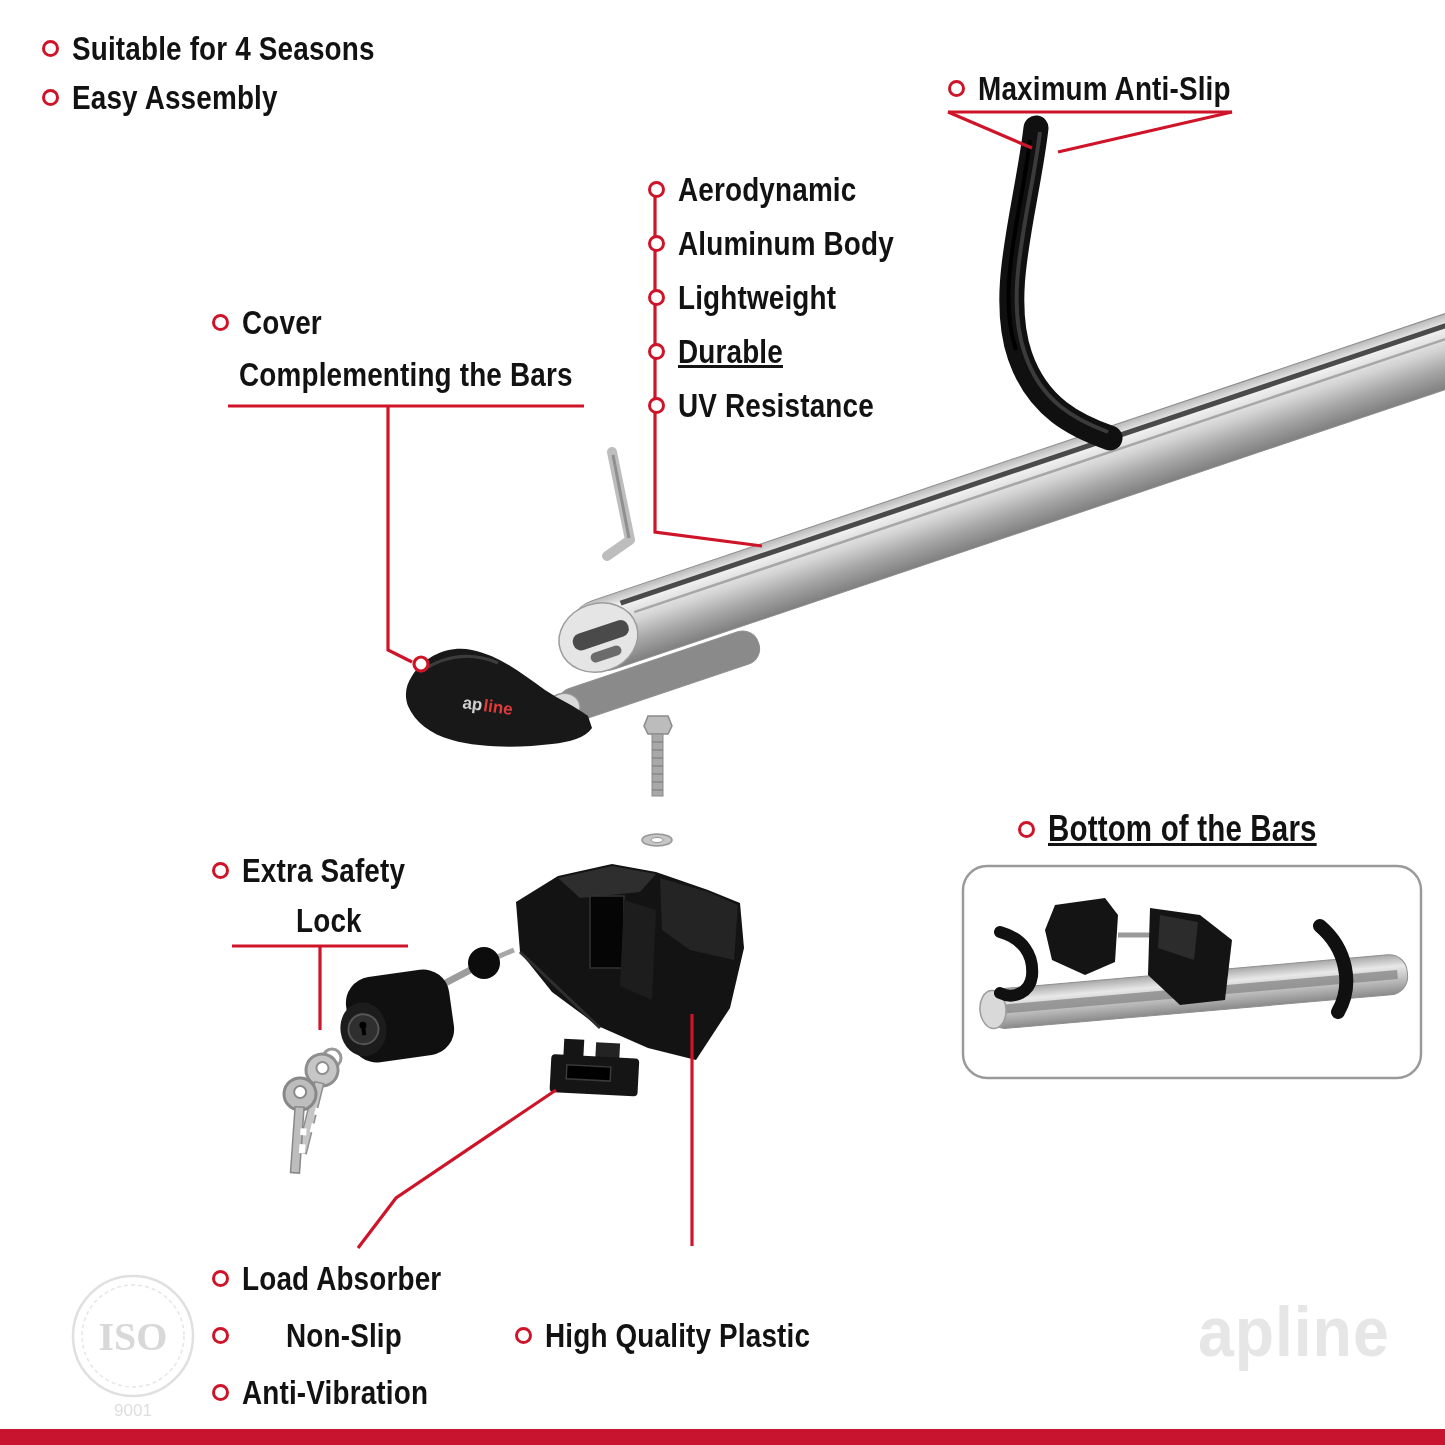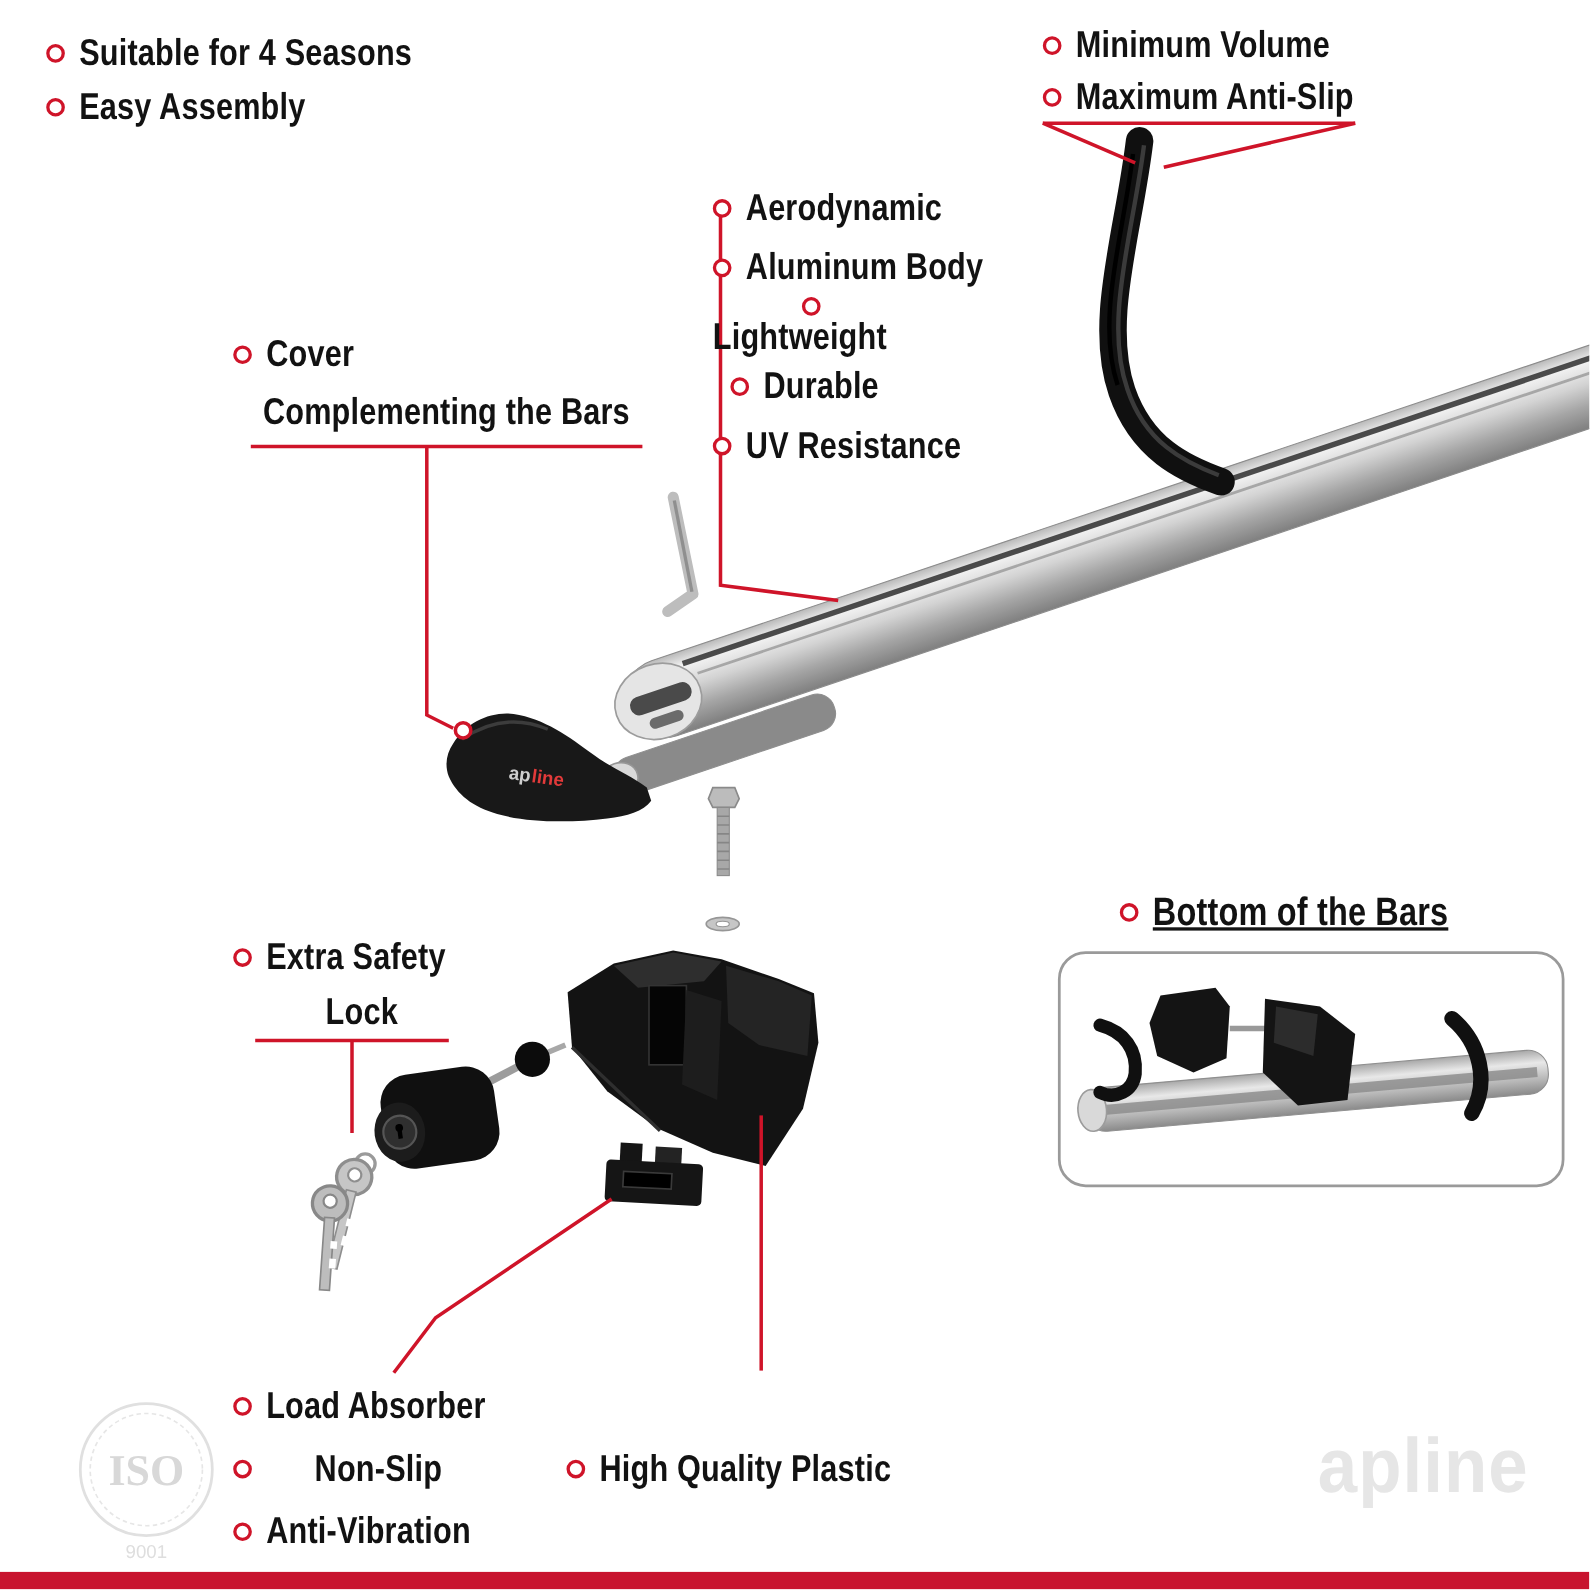--- a/index.html
+++ b/index.html
@@ -176,42 +176,38 @@
 
     <div class="feat-row" style="left:42px;top:24px;height:49px;">
       <span class="ring"></span>
       <span class="ftxt">Suitable for 4 Seasons</span>
     </div>
     <div class="feat-row" style="left:42px;top:73px;height:49px;">
       <span class="ring"></span>
       <span class="ftxt">Easy Assembly</span>
     </div>
 
-    <div class="feat-row" style="left:948px;top:18px;height:47px;">
-      <span class="ring"></span>
-      <span class="ftxt">Minimum Volume</span>
-    </div>
     <div class="feat-row" style="left:948px;top:65px;height:47px;">
       <span class="ring"></span>
       <span class="ftxt">Maximum Anti-Slip</span>
     </div>
 
     <div class="feat-row" style="left:648px;top:162px;height:54px;">
       <span class="ring"></span>
       <span class="ftxt">Aerodynamic</span>
     </div>
     <div class="feat-row" style="left:648px;top:216px;height:54px;">
       <span class="ring"></span>
       <span class="ftxt">Aluminum Body</span>
     </div>
-    <div class="feat-row" style="left:648px;top:270px;height:54px;flex-direction:column;">
+    <div class="feat-row" style="left:648px;top:270px;height:54px;">
       <span class="ring"></span>
       <span class="ftxt">Lightweight</span>
     </div>
-    <div class="feat-row" style="left:664px;top:324px;height:54px;">
+    <div class="feat-row" style="left:648px;top:324px;height:54px;text-decoration:underline;">
       <span class="ring"></span>
       <span class="ftxt">Durable</span>
     </div>
     <div class="feat-row" style="left:648px;top:378px;height:54px;">
       <span class="ring"></span>
       <span class="ftxt">UV Resistance</span>
     </div>
 
     <div class="feat-row" style="left:212px;top:300px;height:44px;">
       <span class="ring"></span>

